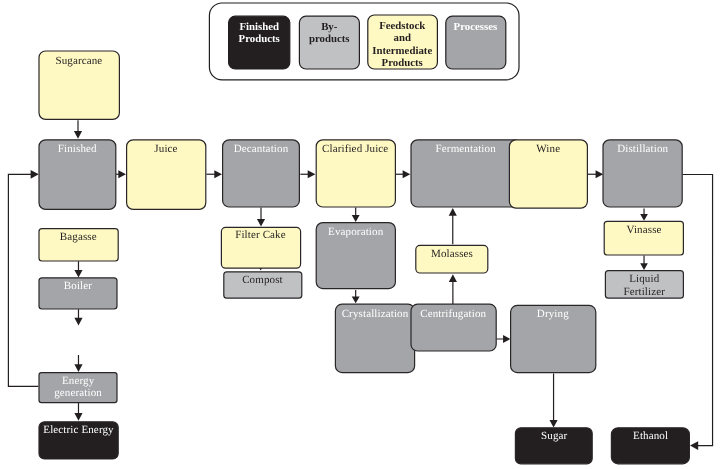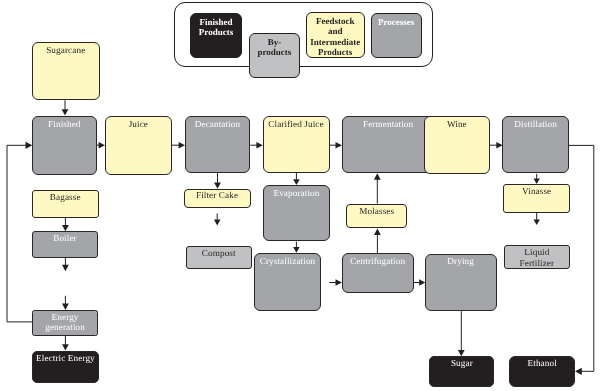--- a/index.html
+++ b/index.html
@@ -10,21 +10,21 @@
        text-rendering:geometricPrecision;}
   #stage{position:relative;width:600px;height:391px;background:#fff;}
   svg#connectors{position:absolute;left:0;top:0;width:600px;height:391px;pointer-events:none;}
   .node{position:absolute;box-sizing:border-box;border:1.0px solid #2a2628;
         display:flex;align-items:flex-start;justify-content:center;
         text-align:center;font-weight:normal;line-height:1.14;
         white-space:pre-line;letter-spacing:0.1px;}
   .node > span{display:block;width:100%;}
   .k-process   {background:#a3a5a8;color:#ffffff;border-radius:7px;}
   .k-feedstock {background:#fef9c3;color:#231f20;border-radius:7px;}
-  .k-byproduct {background:#c0c1c3;color:#231f20;border-radius:5px;margin-top:20px;}
+  .k-byproduct {background:#c0c1c3;color:#231f20;border-radius:5px;}
   .k-finished  {background:#231f20;color:#ffffff;border-radius:7px;}
   #legend-frame{position:absolute;left:174.2px;top:2.4px;width:259.3px;height:64.9px;
                 box-sizing:border-box;border:1.3px solid #231f20;
                 border-radius:11px;background:#fff;}
   .legend-node{position:absolute;box-sizing:border-box;border:1.3px solid #231f20;
         display:flex;align-items:flex-start;justify-content:center;
         text-align:center;font-weight:bold;line-height:10.4px;white-space:pre-line;
         padding-top:3.0px;}
   .legend-node > span{display:block;width:100%;}
 </style>
@@ -148,24 +148,24 @@
   <div class="node k-process" style="left:184.7px;top:116.3px;width:65.6px;height:56.8px;font-size:9.2px;border-radius:6px;padding-top:1.8px"><span>Decantation</span></div>
   <div class="node k-feedstock" style="left:262.5px;top:116.1px;width:67.0px;height:57.2px;font-size:9.2px;border-radius:6px;padding-top:1.8px"><span>Clarified Juice</span></div>
   <div class="node k-process" style="left:341.6px;top:116.0px;width:93px;height:57.3px;font-size:9.2px;border-radius:6px;padding-top:1.8px"><span>Fermentation</span></div>
   <div class="node k-feedstock" style="left:424.0px;top:116.0px;width:65.7px;height:57.6px;font-size:9.2px;border-radius:6px;padding-top:1.8px"><span>Wine</span></div>
   <div class="node k-process" style="left:502.4px;top:115.8px;width:66.4px;height:57.7px;font-size:9.2px;border-radius:6px;padding-top:1.8px"><span>Distillation</span></div>
   <div class="node k-feedstock" style="left:32.0px;top:190.0px;width:66.5px;height:27.8px;font-size:9.2px;border-radius:3px;padding-top:1.0px"><span>Bagasse</span></div>
   <div class="node k-process" style="left:31.7px;top:231.4px;width:66.6px;height:26.3px;font-size:9.2px;border-radius:3px;padding-top:1.0px"><span>Boiler</span></div>
   <div class="node k-process" style="left:31.9px;top:310.1px;width:66.4px;height:25.5px;font-size:9.2px;border-radius:2.5px;padding-top:0.7px"><span>Energy
 generation</span></div>
   <div class="node k-finished" style="left:32.2px;top:350.7px;width:66.5px;height:32.0px;font-size:9.2px;border-radius:5px;padding-top:1.3px"><span>Electric Energy</span></div>
-  <div class="node k-feedstock" style="left:183.5px;top:189.1px;width:67.1px;height:19px;font-size:9.2px;border-radius:4px;padding-top:0.3px"><span>Filter Cake</span></div>
+  <div class="node k-feedstock" style="left:183.5px;top:189.1px;width:67.1px;height:35px;font-size:9.2px;border-radius:4px;padding-top:0.3px"><span>Filter Cake</span></div>
   <div class="node k-byproduct" style="left:185.7px;top:225.7px;width:66.1px;height:23.7px;font-size:9.2px;border-radius:3px;padding-top:1.2px"><span>Compost</span></div>
   <div class="node k-process" style="left:262.7px;top:185.3px;width:67.5px;height:55.9px;font-size:9.2px;border-radius:6px;padding-top:1.6px"><span>Evaporation</span></div>
-  <div class="node k-process" style="left:254px;top:253.2px;width:67.0px;height:57.6px;font-size:9.2px;border-radius:6px;padding-top:1.6px"><span>Crystallization</span></div>
+  <div class="node k-process" style="left:279px;top:253.2px;width:67.0px;height:57.6px;font-size:9.2px;border-radius:6px;padding-top:1.6px"><span>Crystallization</span></div>
   <div class="node k-feedstock" style="left:346.3px;top:203.6px;width:60.8px;height:24.8px;font-size:9.2px;border-radius:4px;padding-top:1.2px"><span>Molasses</span></div>
   <div class="node k-process" style="left:341.6px;top:253.3px;width:72.1px;height:40px;font-size:9.2px;border-radius:6px;padding-top:1.6px"><span>Centrifugation</span></div>
   <div class="node k-process" style="left:424.6px;top:253.5px;width:72.2px;height:57.7px;font-size:9.2px;border-radius:6px;padding-top:1.6px"><span>Drying</span></div>
   <div class="node k-feedstock" style="left:502.9px;top:184.2px;width:67.6px;height:28.7px;font-size:9.2px;border-radius:3px;padding-top:1.2px"><span>Vinasse</span></div>
   <div class="node k-byproduct" style="left:503.7px;top:225.2px;width:66.4px;height:23.8px;font-size:9.2px;border-radius:3px;padding-top:1.2px"><span>Liquid
 Fertilizer</span></div>
   <div class="node k-finished" style="left:429.3px;top:356.0px;width:65.1px;height:30.8px;font-size:9.2px;border-radius:5px;padding-top:1.3px"><span>Sugar</span></div>
   <div class="node k-finished" style="left:509.2px;top:355.9px;width:66.0px;height:30.7px;font-size:9.2px;border-radius:6px;padding-top:1.3px"><span>Ethanol</span></div>
 </div>
 

